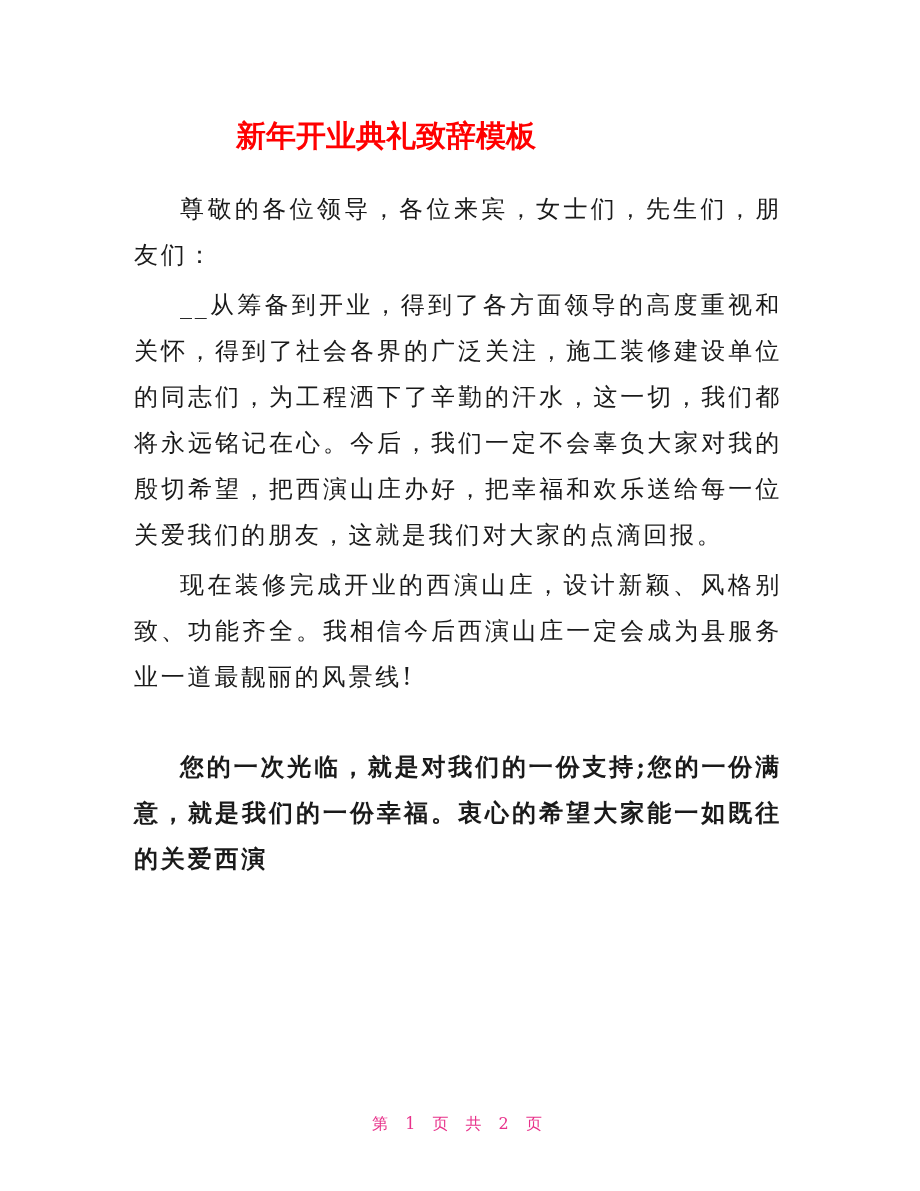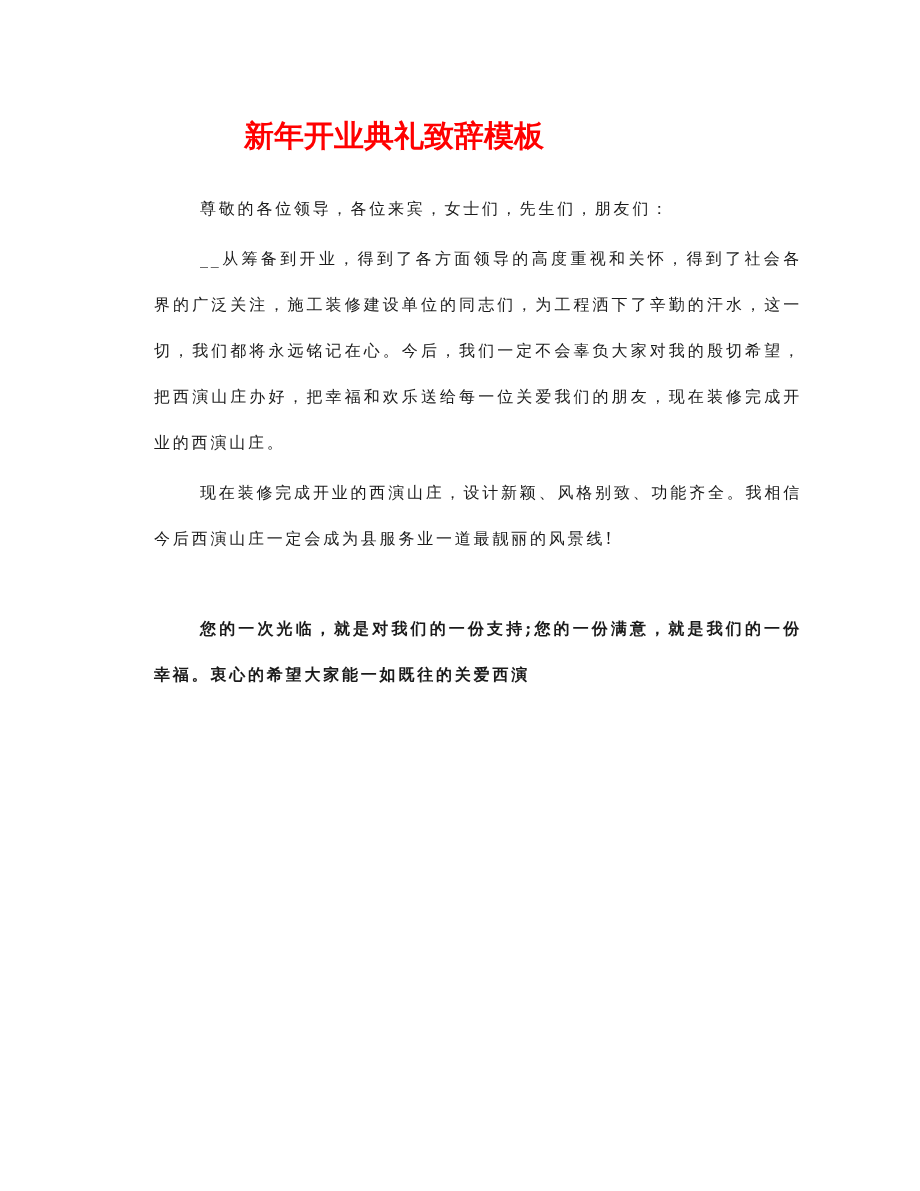--- a/index.html
+++ b/index.html
@@ -27,28 +27,27 @@
       top: 116px;
       left: 0;
       width: 772px;
       text-align: center;
       font-family: "DejaVu Sans", "Liberation Sans", sans-serif;
       font-weight: bold;
       font-size: 30px;
       line-height: 40px;
       color: #ff0000;
       letter-spacing: 0px;
-      padding-left: 8px;
     }
     .body-text {
       position: absolute;
-      left: 154px;
+      left: 134px;
       top: 186px;
       width: 648px;
-      font-size: 16px;
+      font-size: 24px;
       line-height: 46px;
       letter-spacing: 2.8px;
       text-align: justify;
       text-justify: inter-character;
       word-break: break-all;
     }
     .para {
       margin: 0;
       padding: 0;
       text-indent: 46px;
@@ -69,19 +68,20 @@
   </style>
 </head>
 <body>
 
 <div class="page">
 
   <div class="title">新年开业典礼致辞模板</div>
 
   <div class="body-text">
     <p class="para">尊敬的各位领导，各位来宾，女士们，先生们，朋友们：</p>
-    <p class="para gap-before-small">__从筹备到开业，得到了各方面领导的高度重视和关怀，得到了社会各界的广泛关注，施工装修建设单位的同志们，为工程洒下了辛勤的汗水，这一切，我们都将永远铭记在心。今后，我们一定不会辜负大家对我的殷切希望，把西演山庄办好，把幸福和欢乐送给每一位关爱我们的朋友，现在装修完成开业的西演山庄。</p>
+    <p class="para gap-before-small">__从筹备到开业，得到了各方面领导的高度重视和关怀，得到了社会各界的广泛关注，施工装修建设单位的同志们，为工程洒下了辛勤的汗水，这一切，我们都将永远铭记在心。今后，我们一定不会辜负大家对我的殷切希望，把西演山庄办好，把幸福和欢乐送给每一位关爱我们的朋友，这就是我们对大家的点滴回报。</p>
     <p class="para gap-before-small">现在装修完成开业的西演山庄，设计新颖、风格别致、功能齐全。我相信今后西演山庄一定会成为县服务业一道最靓丽的风景线!</p>
     <p class="para gap-before-large">您的一次光临，就是对我们的一份支持;您的一份满意，就是我们的一份幸福。衷心的希望大家能一如既往的关爱西演</p>
   </div>
 
+  <div class="footer">第 1 页 共 2 页</div>
 
 </div>
 
 </body></html>

